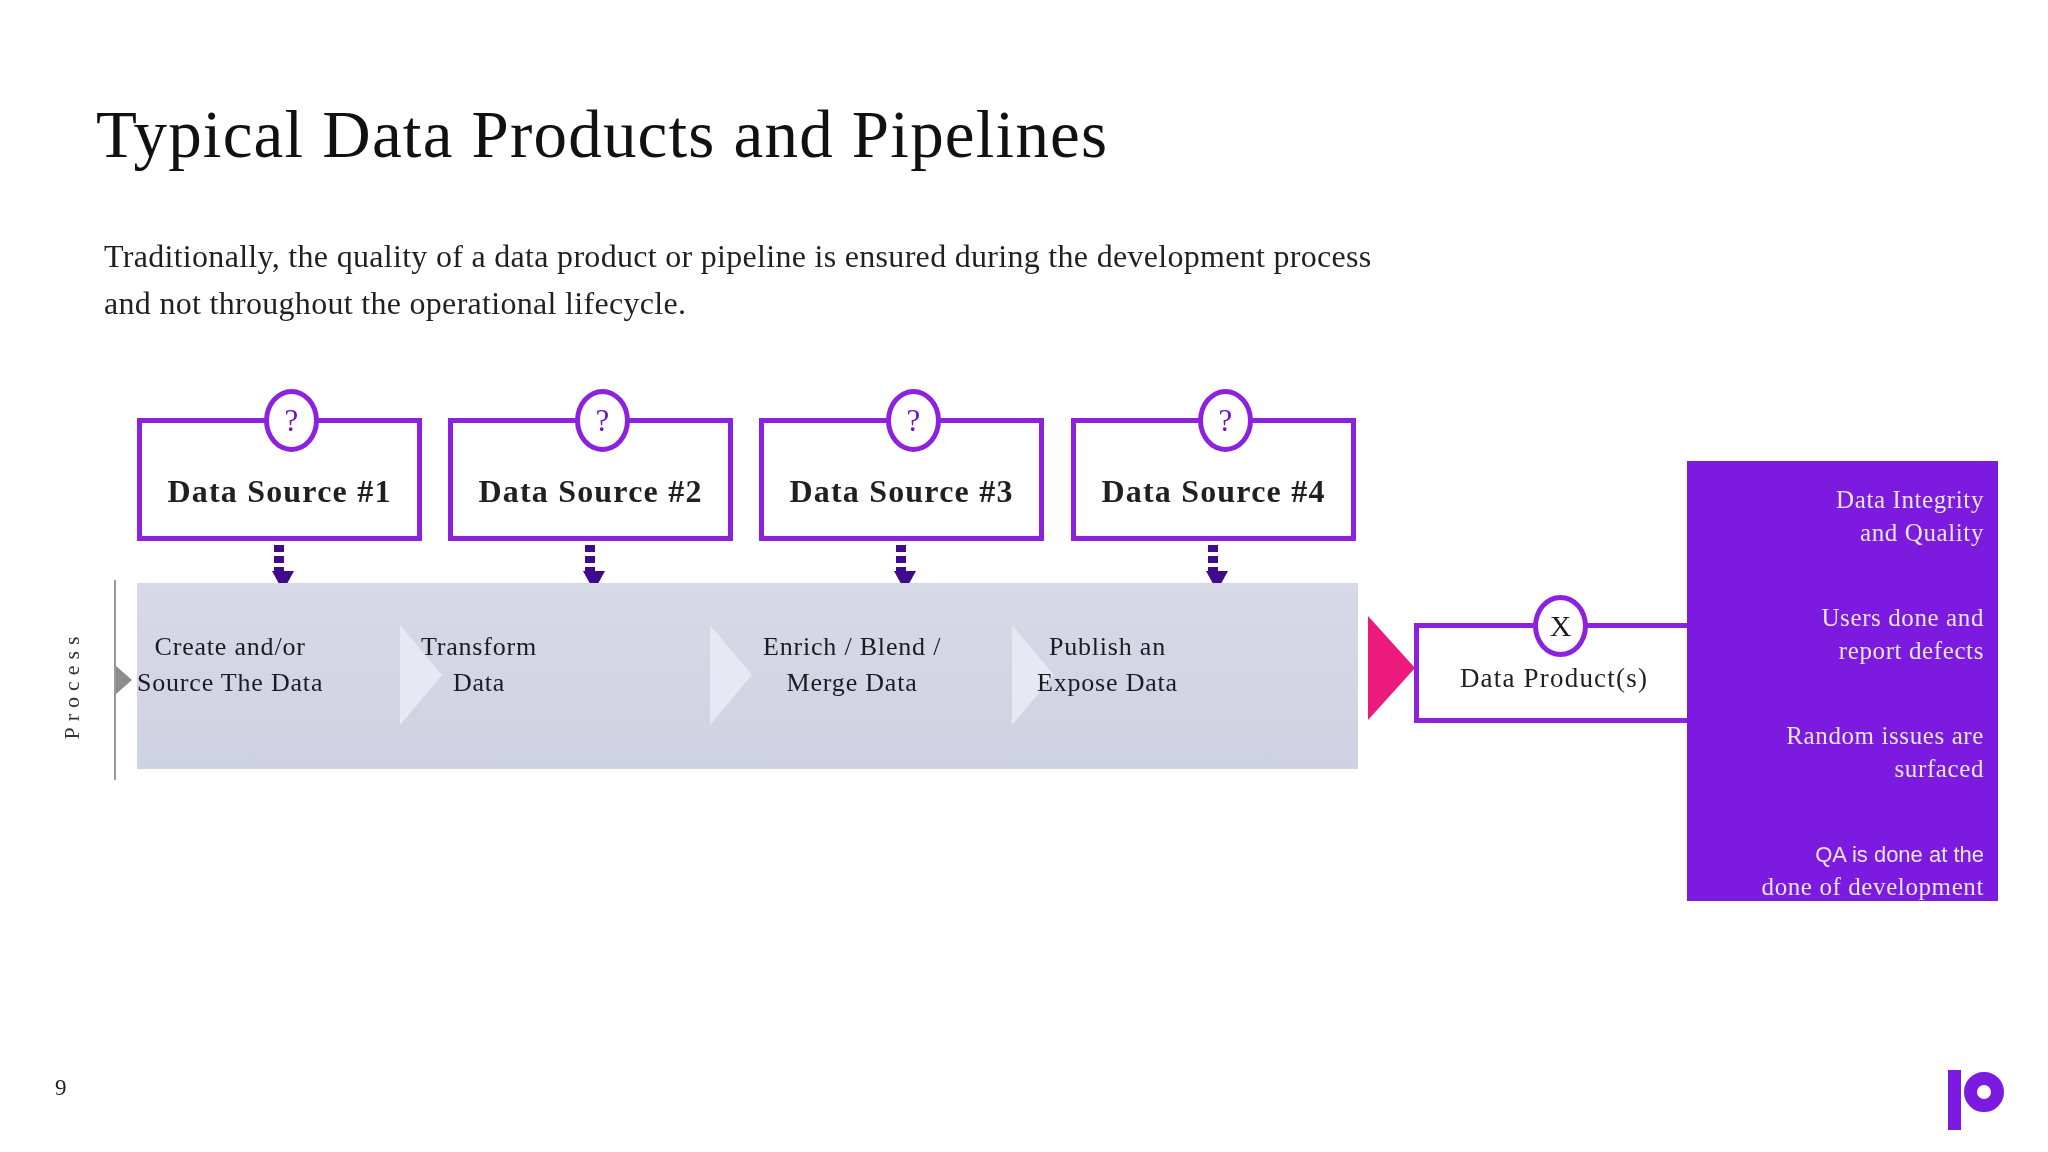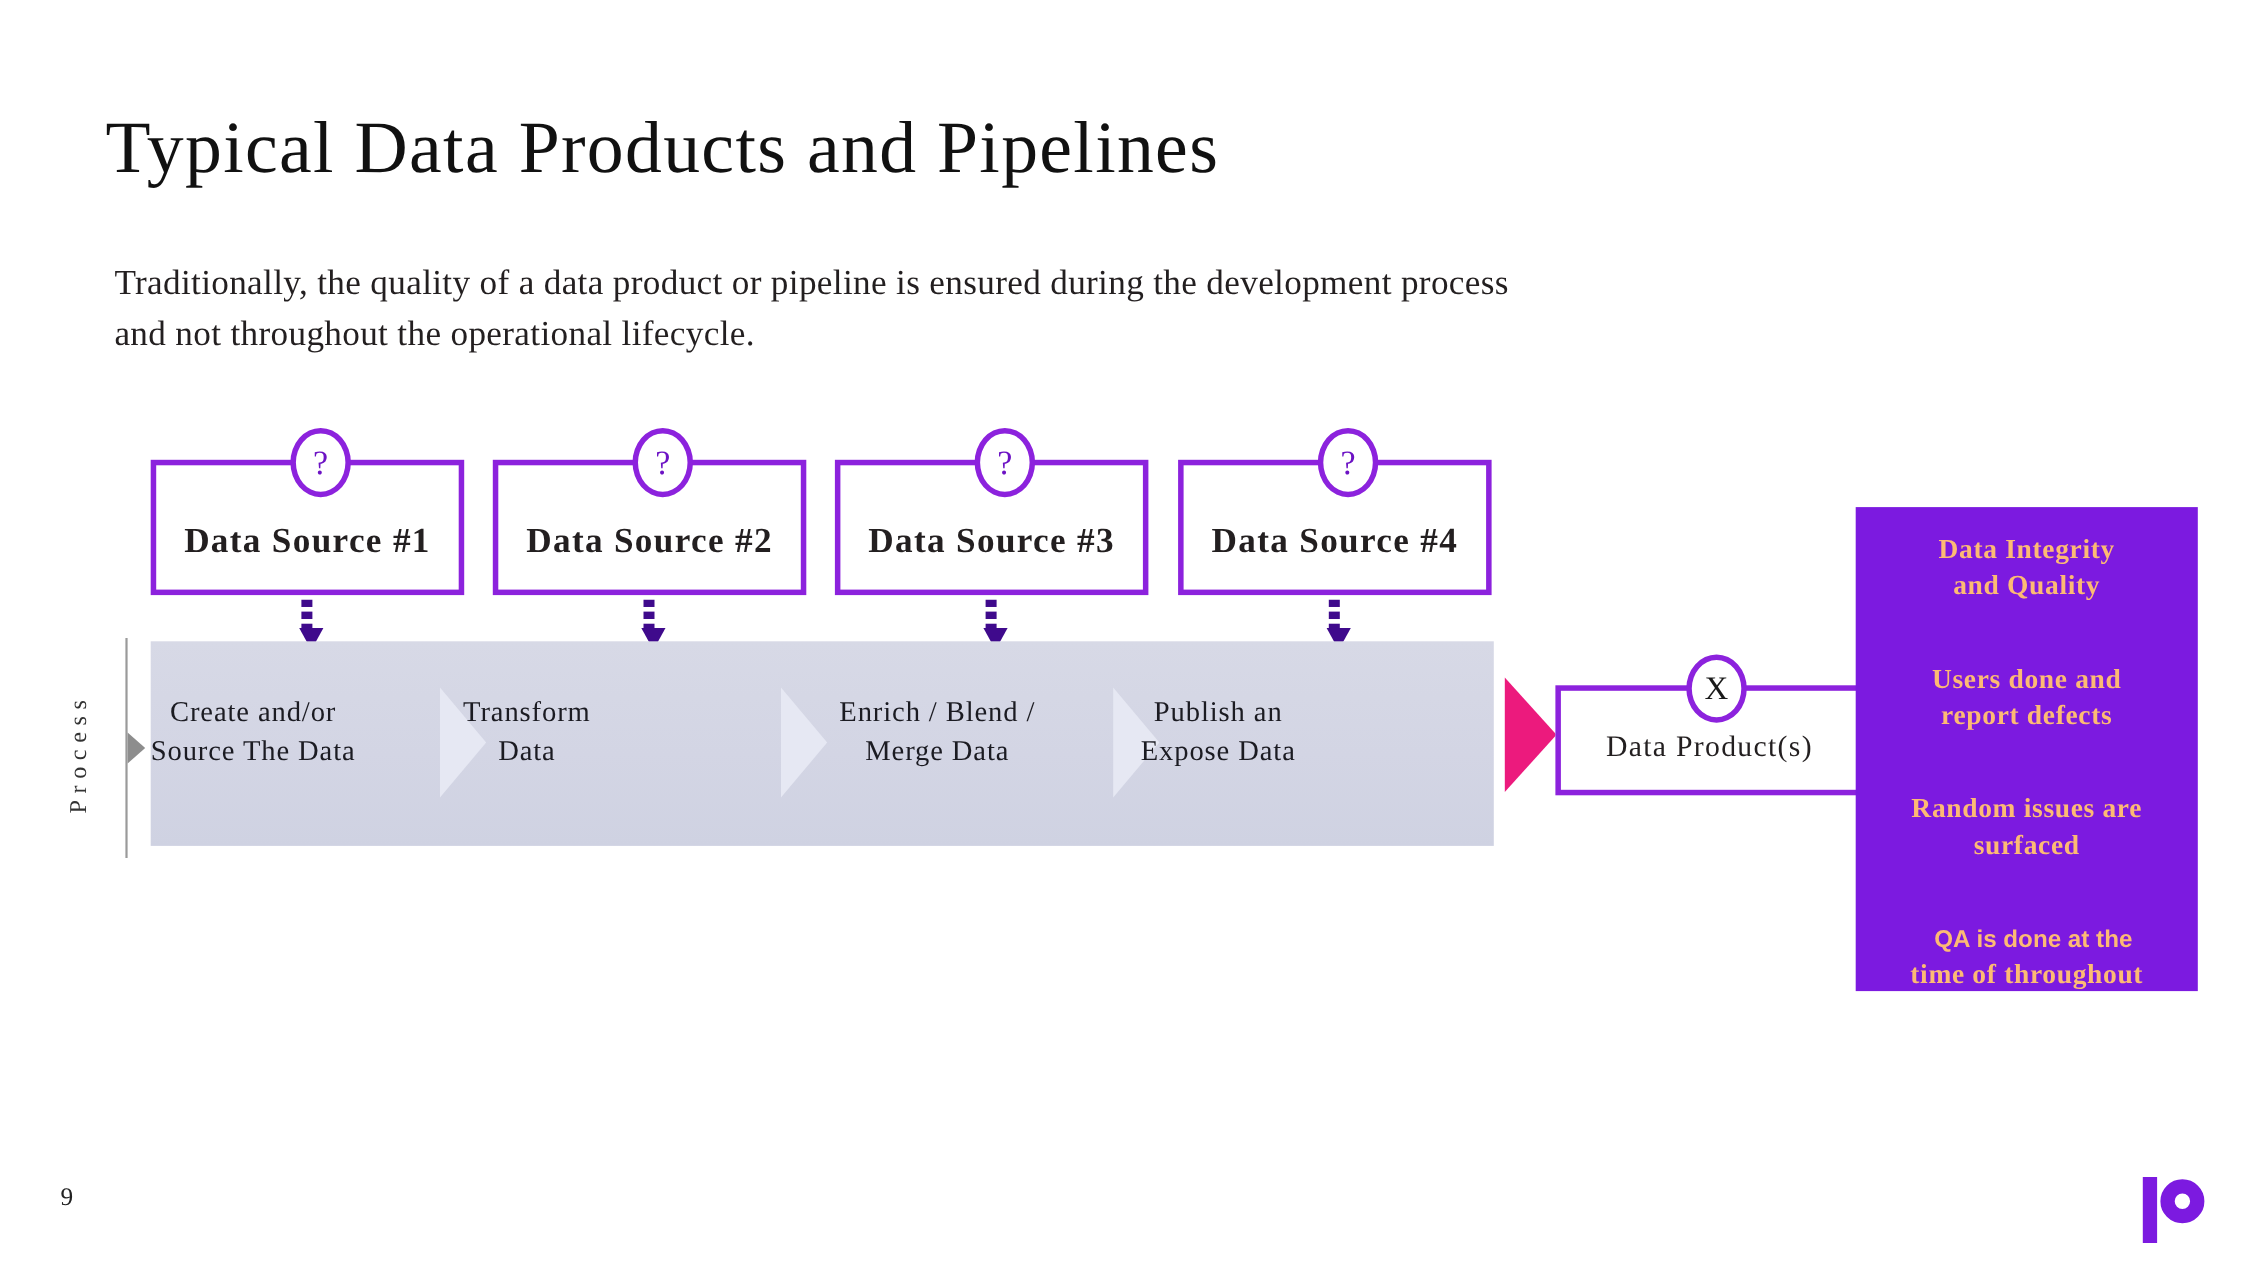--- a/index.html
+++ b/index.html
@@ -198,28 +198,27 @@
 
   
   #info-panel {
     position: absolute;
     left: 1687px; top: 461px;
     width: 311px; height: 440px;
     background: #7c1ae0;
     padding: 22px 14px 0 14px;
   }
   .info-line {
-    text-align: center;
+    text-align: right;
     font-family: "Liberation Serif", serif;
     font-size: 25px;
-    color: #fdba74;
+    color: #e5e5e5;
     line-height: 1.32;
     letter-spacing: 0.6px;
     margin-bottom: 52px;
-    font-weight: bold;
   }
   .info-line.sans-first .first-row {
     font-family: "Liberation Sans", sans-serif;
     font-size: 22px;
     letter-spacing: 0px;
     margin-left: 12px;
   }
   .info-line:last-child { margin-bottom: 0; }
 
   
@@ -332,21 +331,21 @@
     <div class="info-line">
       <span class="first-row">Users done and</span><br>
       <span>report defects</span>
     </div>
     <div class="info-line">
       <span class="first-row">Random issues are</span><br>
       <span>surfaced</span>
     </div>
     <div class="info-line sans-first">
       <span class="first-row">QA is done at the</span><br>
-      <span>time of throughout</span>
+      <span>done of development</span>
     </div>
   </div>
 
   <div id="page-number">9</div>
   <div id="logo">
     <div class="bar"></div>
     <div class="ring"></div>
   </div>
 
 </div>

